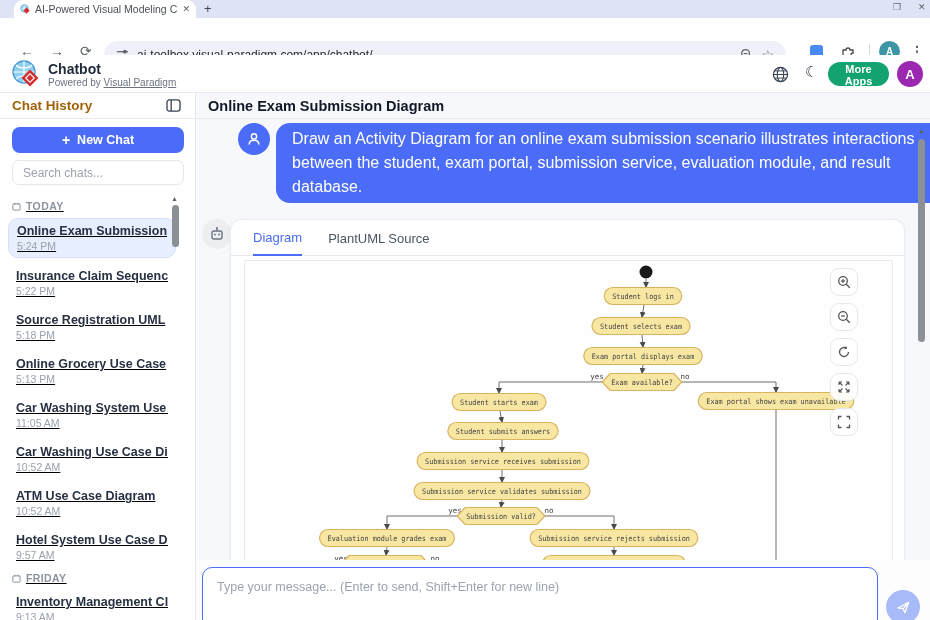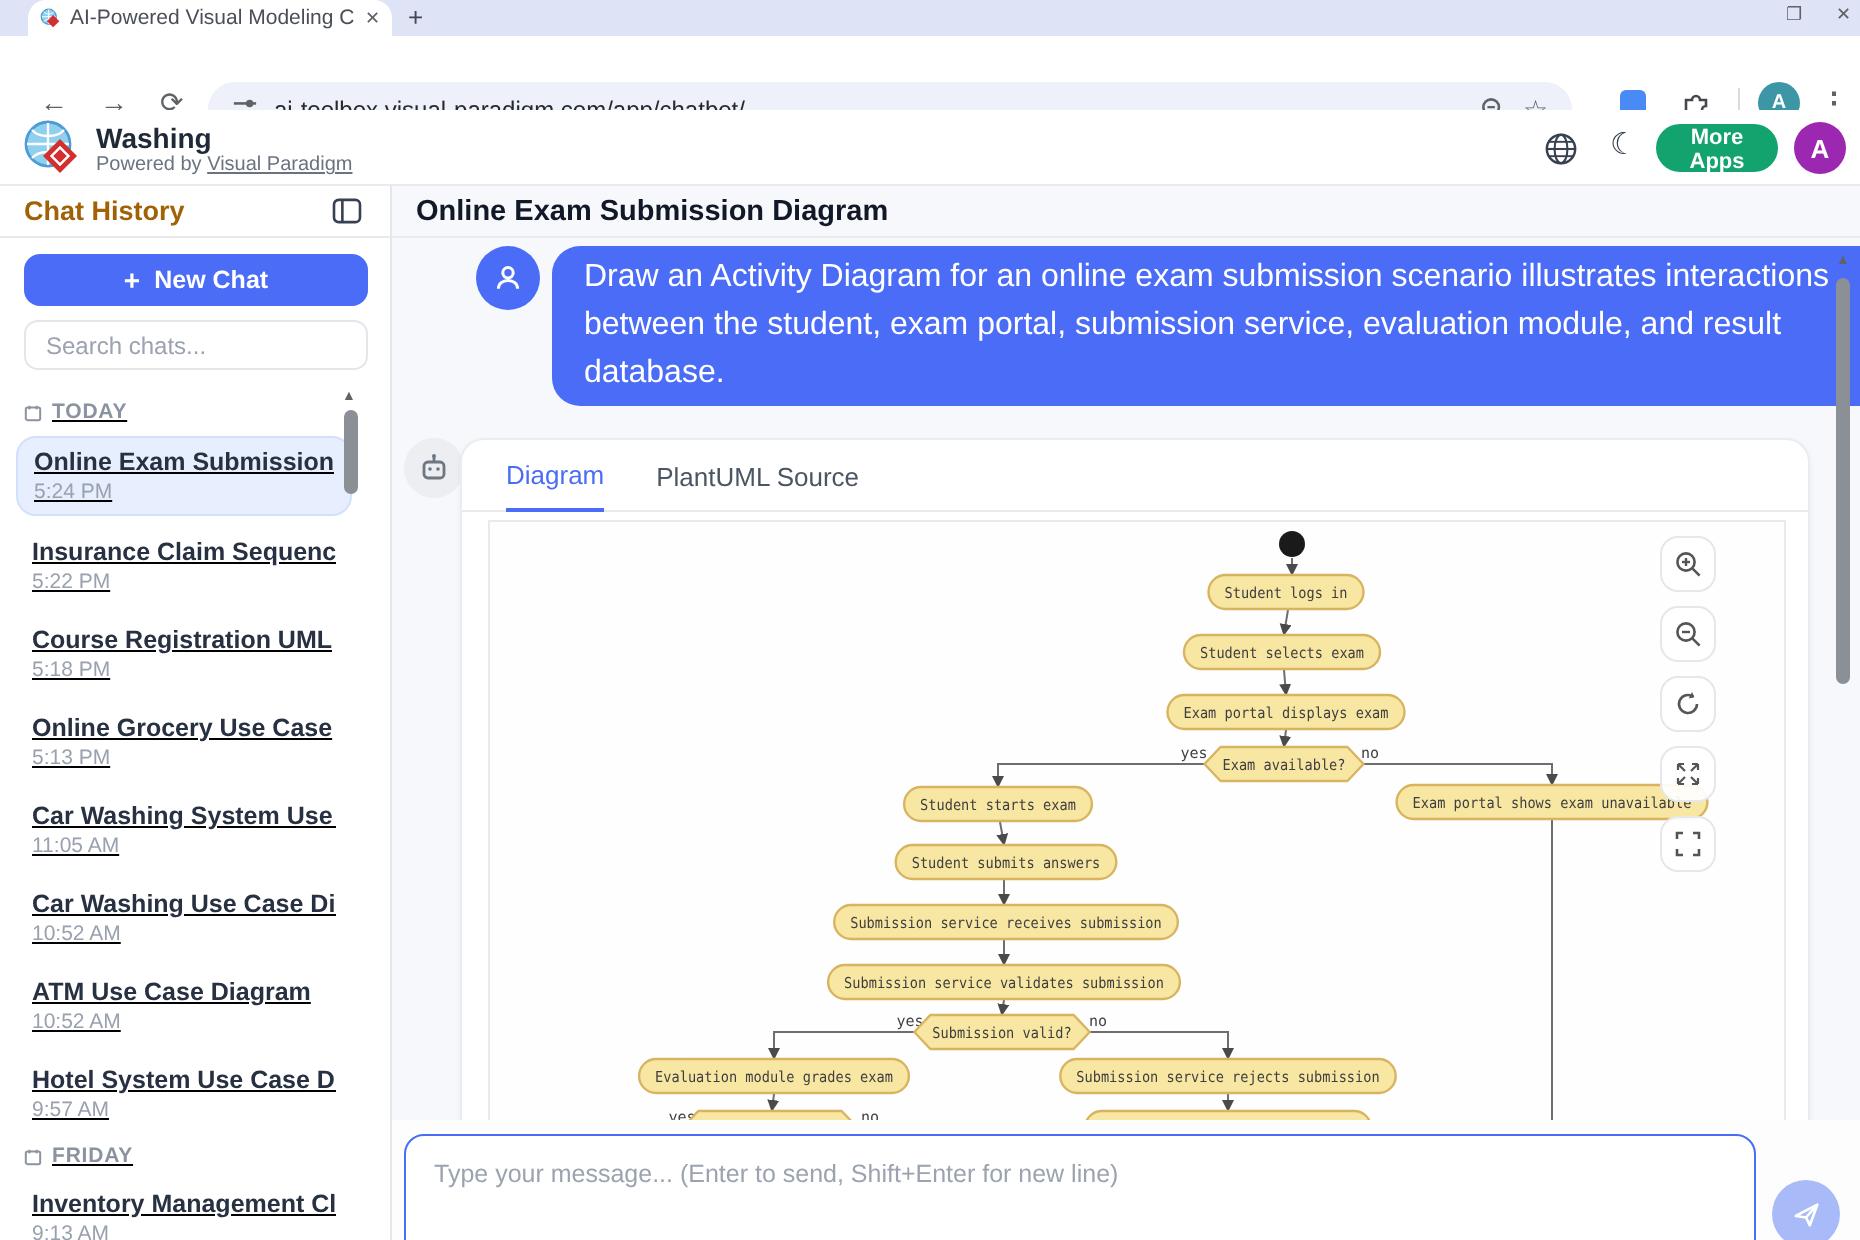--- a/index.html
+++ b/index.html
@@ -143,21 +143,21 @@
     <span class="navic" style="left:910px;font-weight:bold;">⋮</span>
   </div>
 
   <div class="appheader">
     <svg width="30" height="30" viewBox="0 0 30 30" style="position:absolute;left:11px;top:4px;">
       <circle cx="13" cy="13" r="11" fill="#8fd0f0" stroke="#4d9cd3" stroke-width="1.4"></circle>
       <path d="M2.5 13 H23.5 M13 2.5 V23.5 M5 6 C8.5 10 17.5 10 21 6 M5 20 C8.5 16 17.5 16 21 20" stroke="#fff" stroke-width="1.2" fill="none"></path>
       <rect x="13" y="13" width="12" height="12" fill="#d32f2f" transform="rotate(45 19 19)"></rect>
       <rect x="16" y="16" width="6" height="6" fill="none" stroke="#fff" stroke-width="1.2" transform="rotate(45 19 19)"></rect>
     </svg>
-    <div class="app-title">Washing</div>
+    <div class="app-title">Chatbot</div>
     <div class="app-sub">
       <span>Powered by</span>
       <a href="#">Visual Paradigm</a>
     </div>
     <svg class="hdr-ic" style="left:772px;" width="17" height="17" viewBox="0 0 18 18">
       <circle cx="9" cy="9" r="7.5" fill="none" stroke="#374151" stroke-width="1.3"></circle>
       <ellipse cx="9" cy="9" rx="3.4" ry="7.5" fill="none" stroke="#374151" stroke-width="1.1"></ellipse>
       <line x1="1.5" y1="9" x2="16.5" y2="9" stroke="#374151" stroke-width="1.1"></line>
       <line x1="2.6" y1="5.2" x2="15.4" y2="5.2" stroke="#374151" stroke-width="1"></line>
       <line x1="2.6" y1="12.8" x2="15.4" y2="12.8" stroke="#374151" stroke-width="1"></line>
@@ -190,21 +190,21 @@
         </div>
         <div class="sb-item sel">
           <div class="t">Online Exam Submission Dia...</div>
           <div class="d">5:24 PM</div>
         </div>
         <div class="sb-item">
           <div class="t">Insurance Claim Sequence</div>
           <div class="d">5:22 PM</div>
         </div>
         <div class="sb-item">
-          <div class="t">Course Registration UML</div>
+          <div class="t">Source Registration UML</div>
           <div class="d">5:18 PM</div>
         </div>
         <div class="sb-item">
           <div class="t">Online Grocery Use Case</div>
           <div class="d">5:13 PM</div>
         </div>
         <div class="sb-item">
           <div class="t">Car Washing System Use Case</div>
           <div class="d">11:05 AM</div>
         </div>

